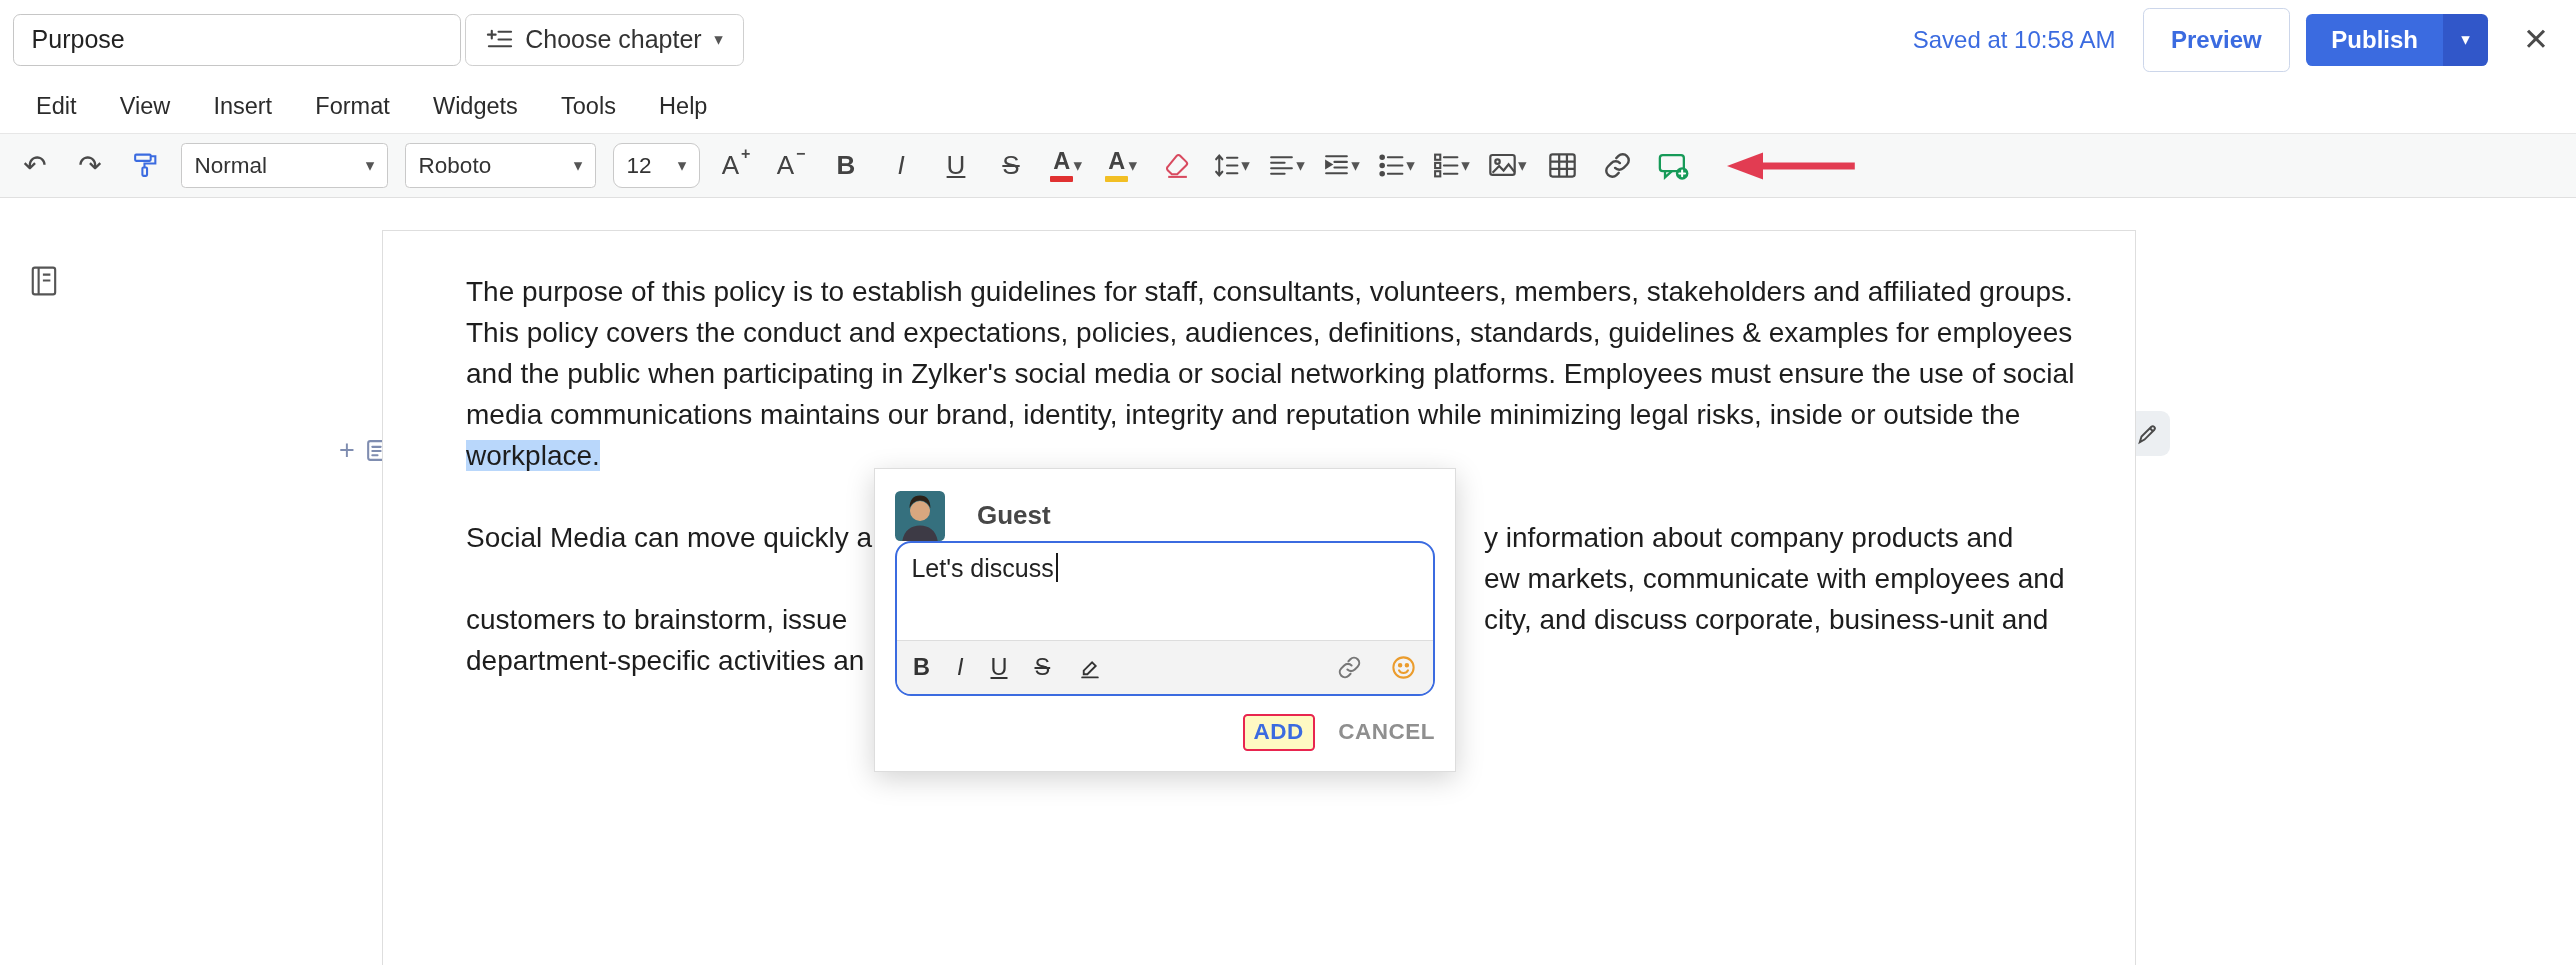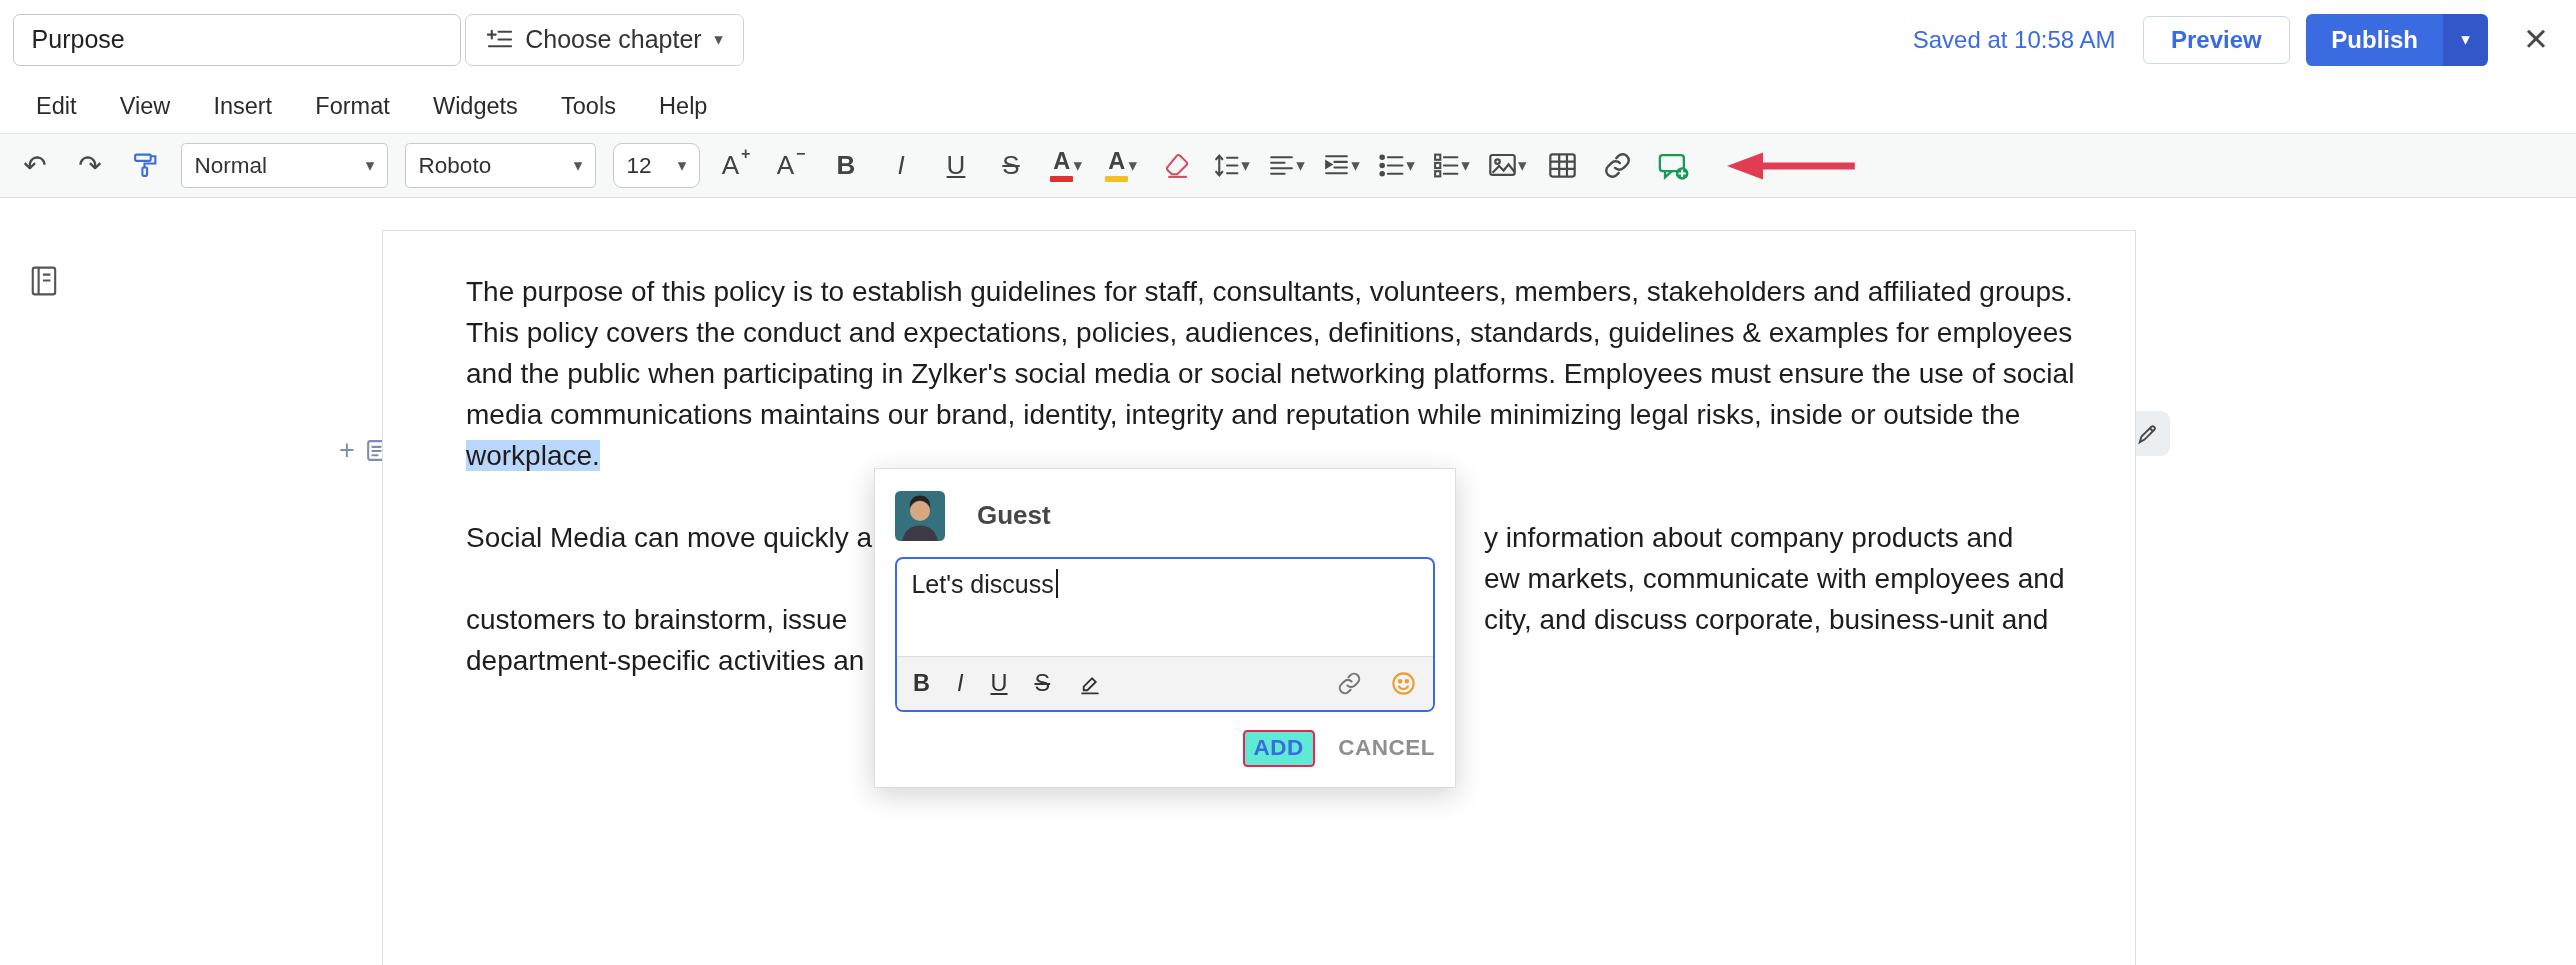--- a/index.html
+++ b/index.html
@@ -8,21 +8,21 @@
 
   
   .app-header { height:79px; display:flex; align-items:center; padding:0 27px 0 12.6px; gap:4px; background:#fff; }
   .title-input { width:448px; height:52px; border:1.8px solid #c6c6c6; border-radius:7.2px;
     font:25px "Liberation Sans",sans-serif; color:#222; padding:0 18px; outline:none; }
   .chapter-btn { height:52px; display:inline-flex; align-items:center; gap:12.6px; padding:0 20px;
     background:#fff; border:1.8px solid #cfcfcf; border-radius:7.2px; font-size:25px; color:#333; cursor:pointer; }
   .chev { font-size:17px; color:#555; line-height:1; }
   .spacer { flex:1; }
   .saved-label { color:var(--accent-blue); font-size:24px; margin-right:23.5px; }
-  .preview-btn { height:48px; padding:0 27px; background:#fff; border:1.8px solid #ccd6ea; border-radius:6.3px;
+  .preview-btn { height:64px; padding:0 27px; background:#fff; border:1.8px solid #ccd6ea; border-radius:6.3px;
     color:var(--accent-blue); font-size:24px; font-weight:600; display:flex; align-items:center; cursor:pointer;text-align:center; }
   .publish-wrap { display:flex; margin-left:12.6px; }
   .publish-main { height:52px; padding:0 25px; background:var(--accent-blue); color:#fff; font-size:24px; font-weight:600;
     border:none; border-radius:6.3px 0 0 6.3px; display:flex; align-items:center; cursor:pointer; }
   .publish-caret { width:45px; height:52px; background:var(--publish-dark); color:#fff;
     border:none; border-radius:0 6.3px 6.3px 0; display:flex; align-items:center; justify-content:center; cursor:pointer; }
   .publish-caret .chev { color:#fff; }
   .close-btn { margin-left:31px; font-size:31px; color:#4a4a4a; background:none; border:none; cursor:pointer; }
 
   
@@ -65,29 +65,29 @@
   .plus-glyph { font-size:27px; line-height:1; color:#7f8db0; }
   .smart-btn { position:absolute; left:2125px; top:411px; width:45px; height:45px; background:#eceff2;
     border:none; border-radius:9px; display:flex; align-items:center; justify-content:center; cursor:pointer; }
 
   
   .comment-popup { position:absolute; left:874px; top:468px; width:582px; z-index:10;
     background:#fff; border:0.9px solid #ddd; box-shadow:0 7.2px 27px rgba(0,0,0,.18); padding:21.6px 20px 20px; }
   .popup-head { display:flex; align-items:center; gap:32px; }
   .avatar { width:50px; height:50px; border-radius:5.4px; overflow:hidden; flex:0 0 auto; }
   .author-name { font-size:26px; font-weight:700; color:#474747; }
-  .comment-box { margin-top:16px; border:2.7px solid var(--accent-blue); border-radius:8px; overflow:hidden; }
+  .comment-box { margin-top:0; border:2.7px solid var(--accent-blue); border-radius:16px; overflow:hidden; }
   .comment-text { height:97px; padding:10.8px 14.4px; font-size:25px; color:#222; }
   .caret-bar { display:inline-block; width:2.7px; height:29px; background:#1a1a1a; vertical-align:-5.4px; margin-left:1.8px; }
   .comment-tools { height:54px; background:#f3f3f3; border-top:0.9px solid #ddd;
     display:flex; align-items:center; gap:27px; padding:0 16px; }
   .ct-ltr { font-size:23.5px; color:#333; background:none; border:none; cursor:pointer; }
   .popup-actions { margin-top:18px; display:flex; justify-content:flex-end; align-items:center; gap:23.5px; }
   .add-btn { color:var(--accent-blue); font-size:22.5px; font-weight:700; letter-spacing:0.5px;
-    border:2.7px solid var(--annotation-red); border-radius:4.5px; padding:3.6px 9px; background:#5eead4; cursor:pointer; }
+    border:2.7px solid var(--annotation-red); border-radius:4.5px; padding:3.6px 9px; background:#fef9c3; cursor:pointer; }
   .cancel-btn { color:#8f8f8f; font-size:22.5px; font-weight:700; letter-spacing:0.5px; background:none; border:none; cursor:pointer; }
 </style>
 </head>
 <body>
 
 <div class="app-header">
   <input class="title-input" value="Purpose" style="">
   <button class="chapter-btn">
     <svg class="ic" width="27" height="27" viewBox="0 0 28 28" fill="none" stroke="#444" stroke-width="2.2" stroke-linecap="round">
       <path d="M6 5v8M2 9h8"></path>

